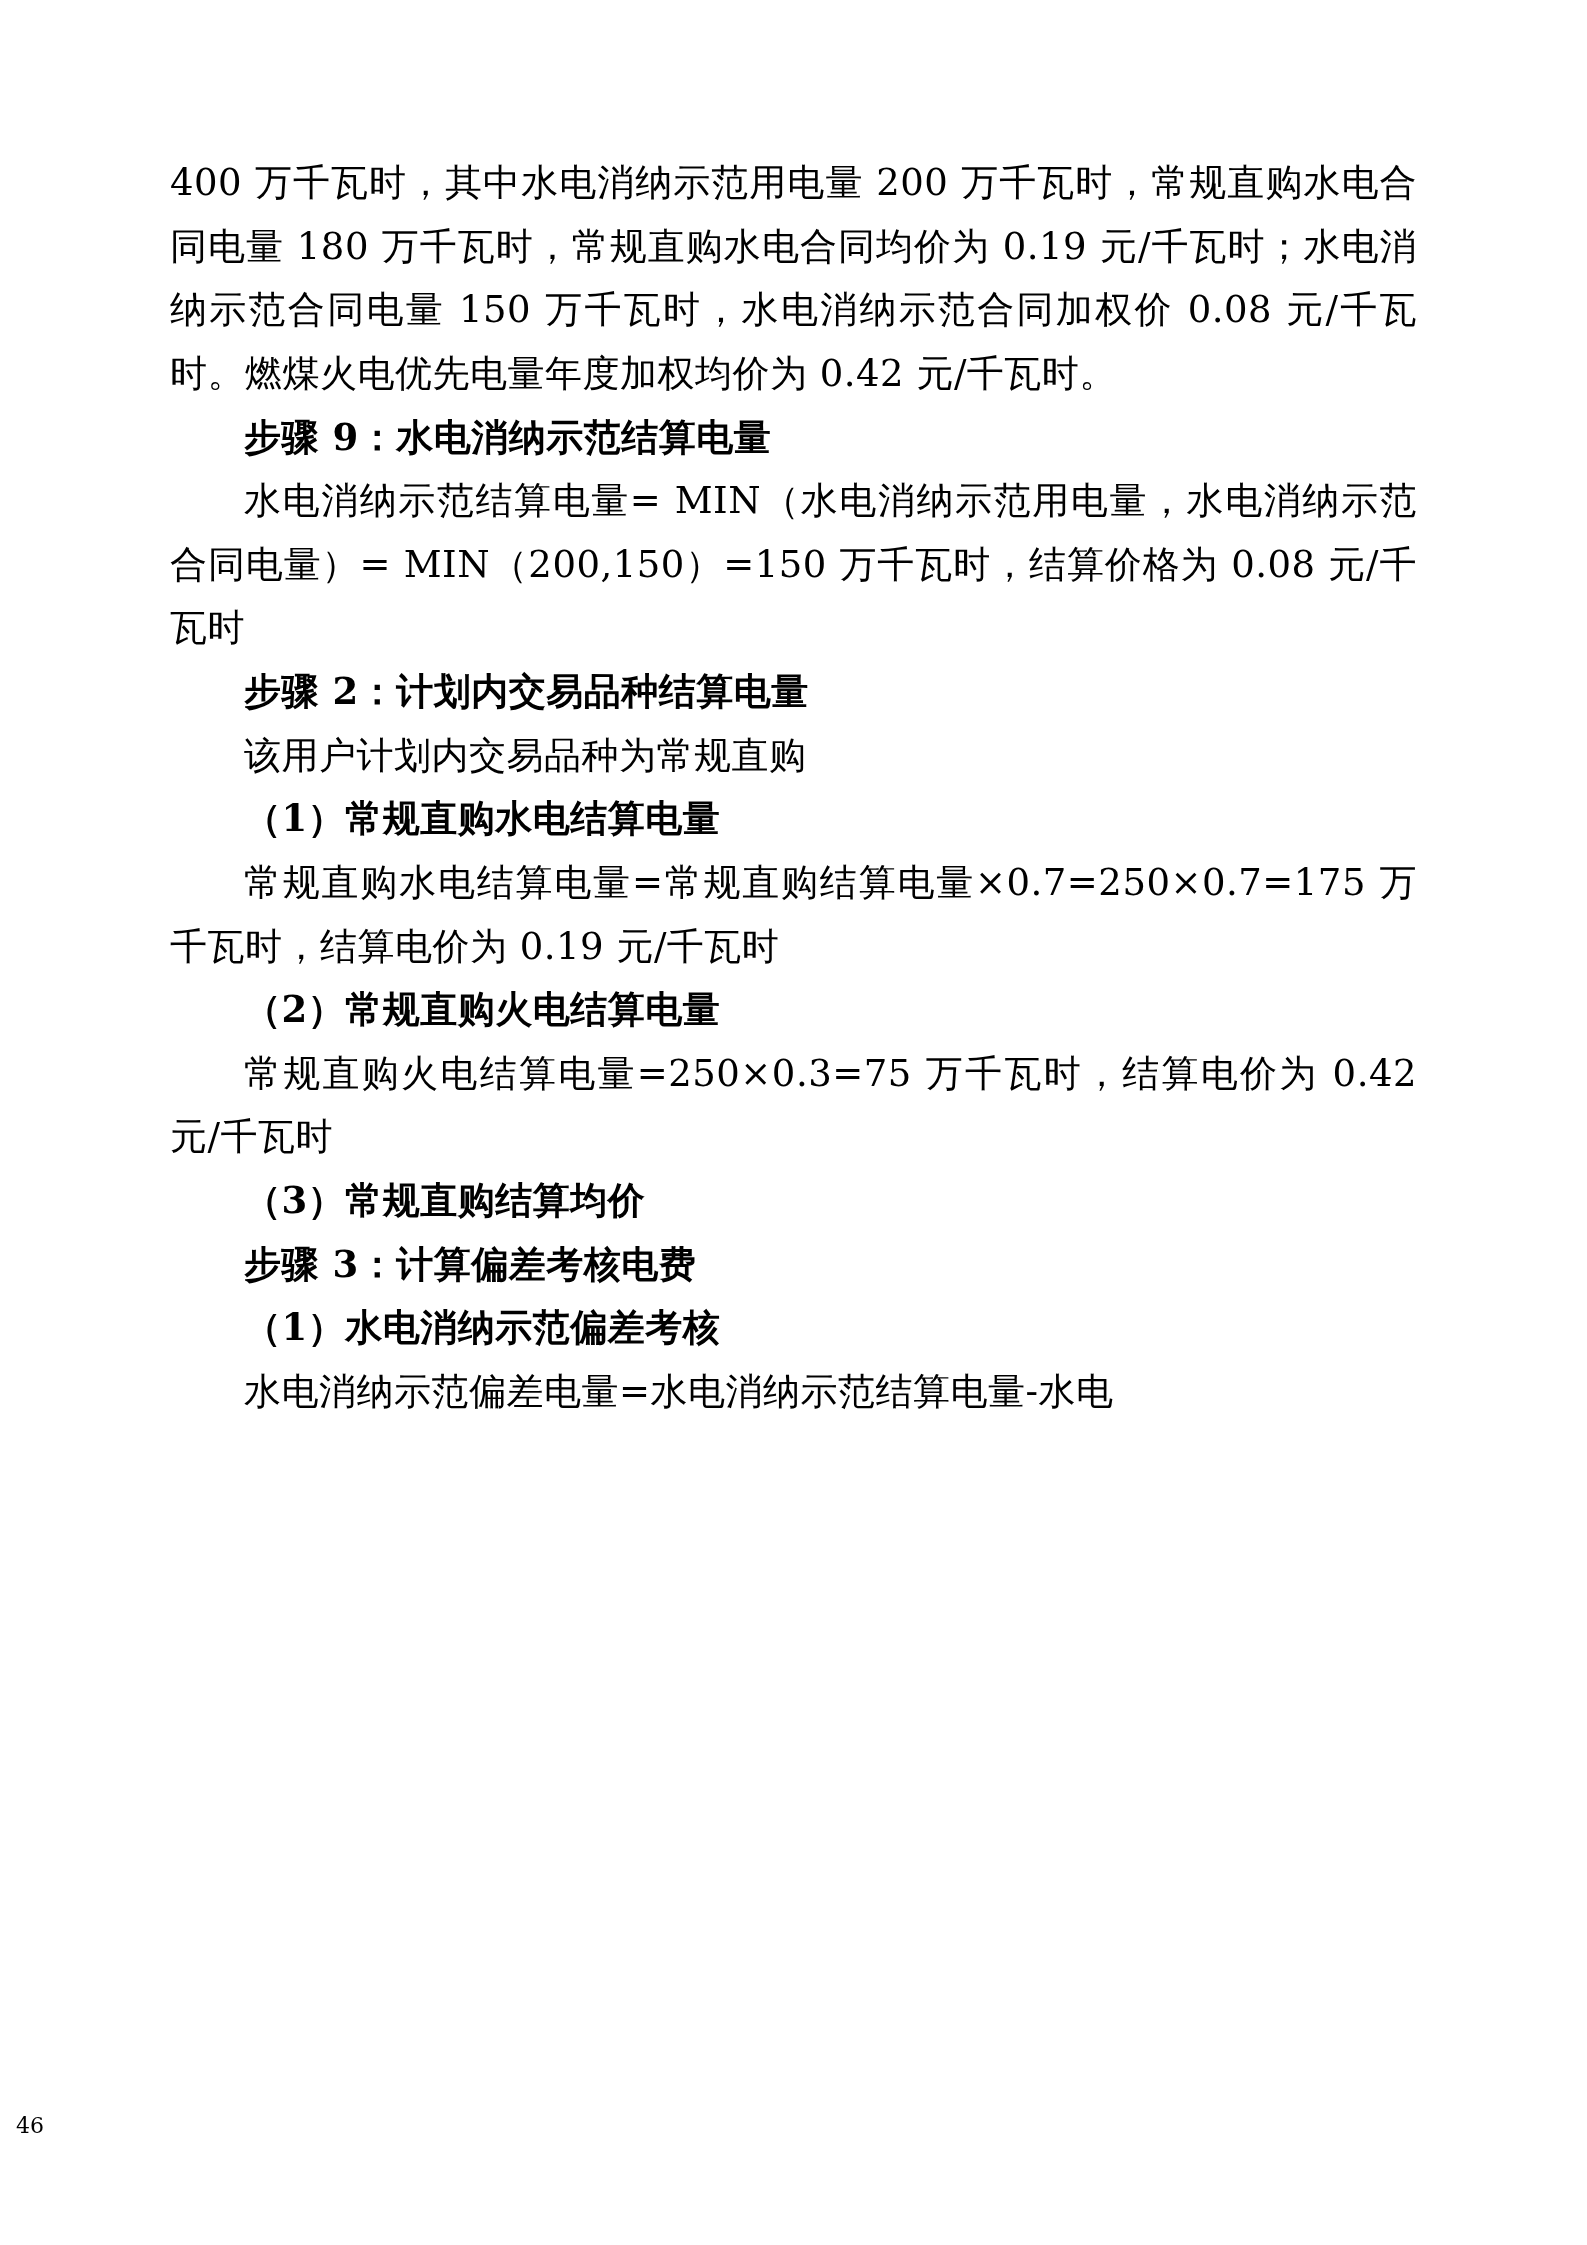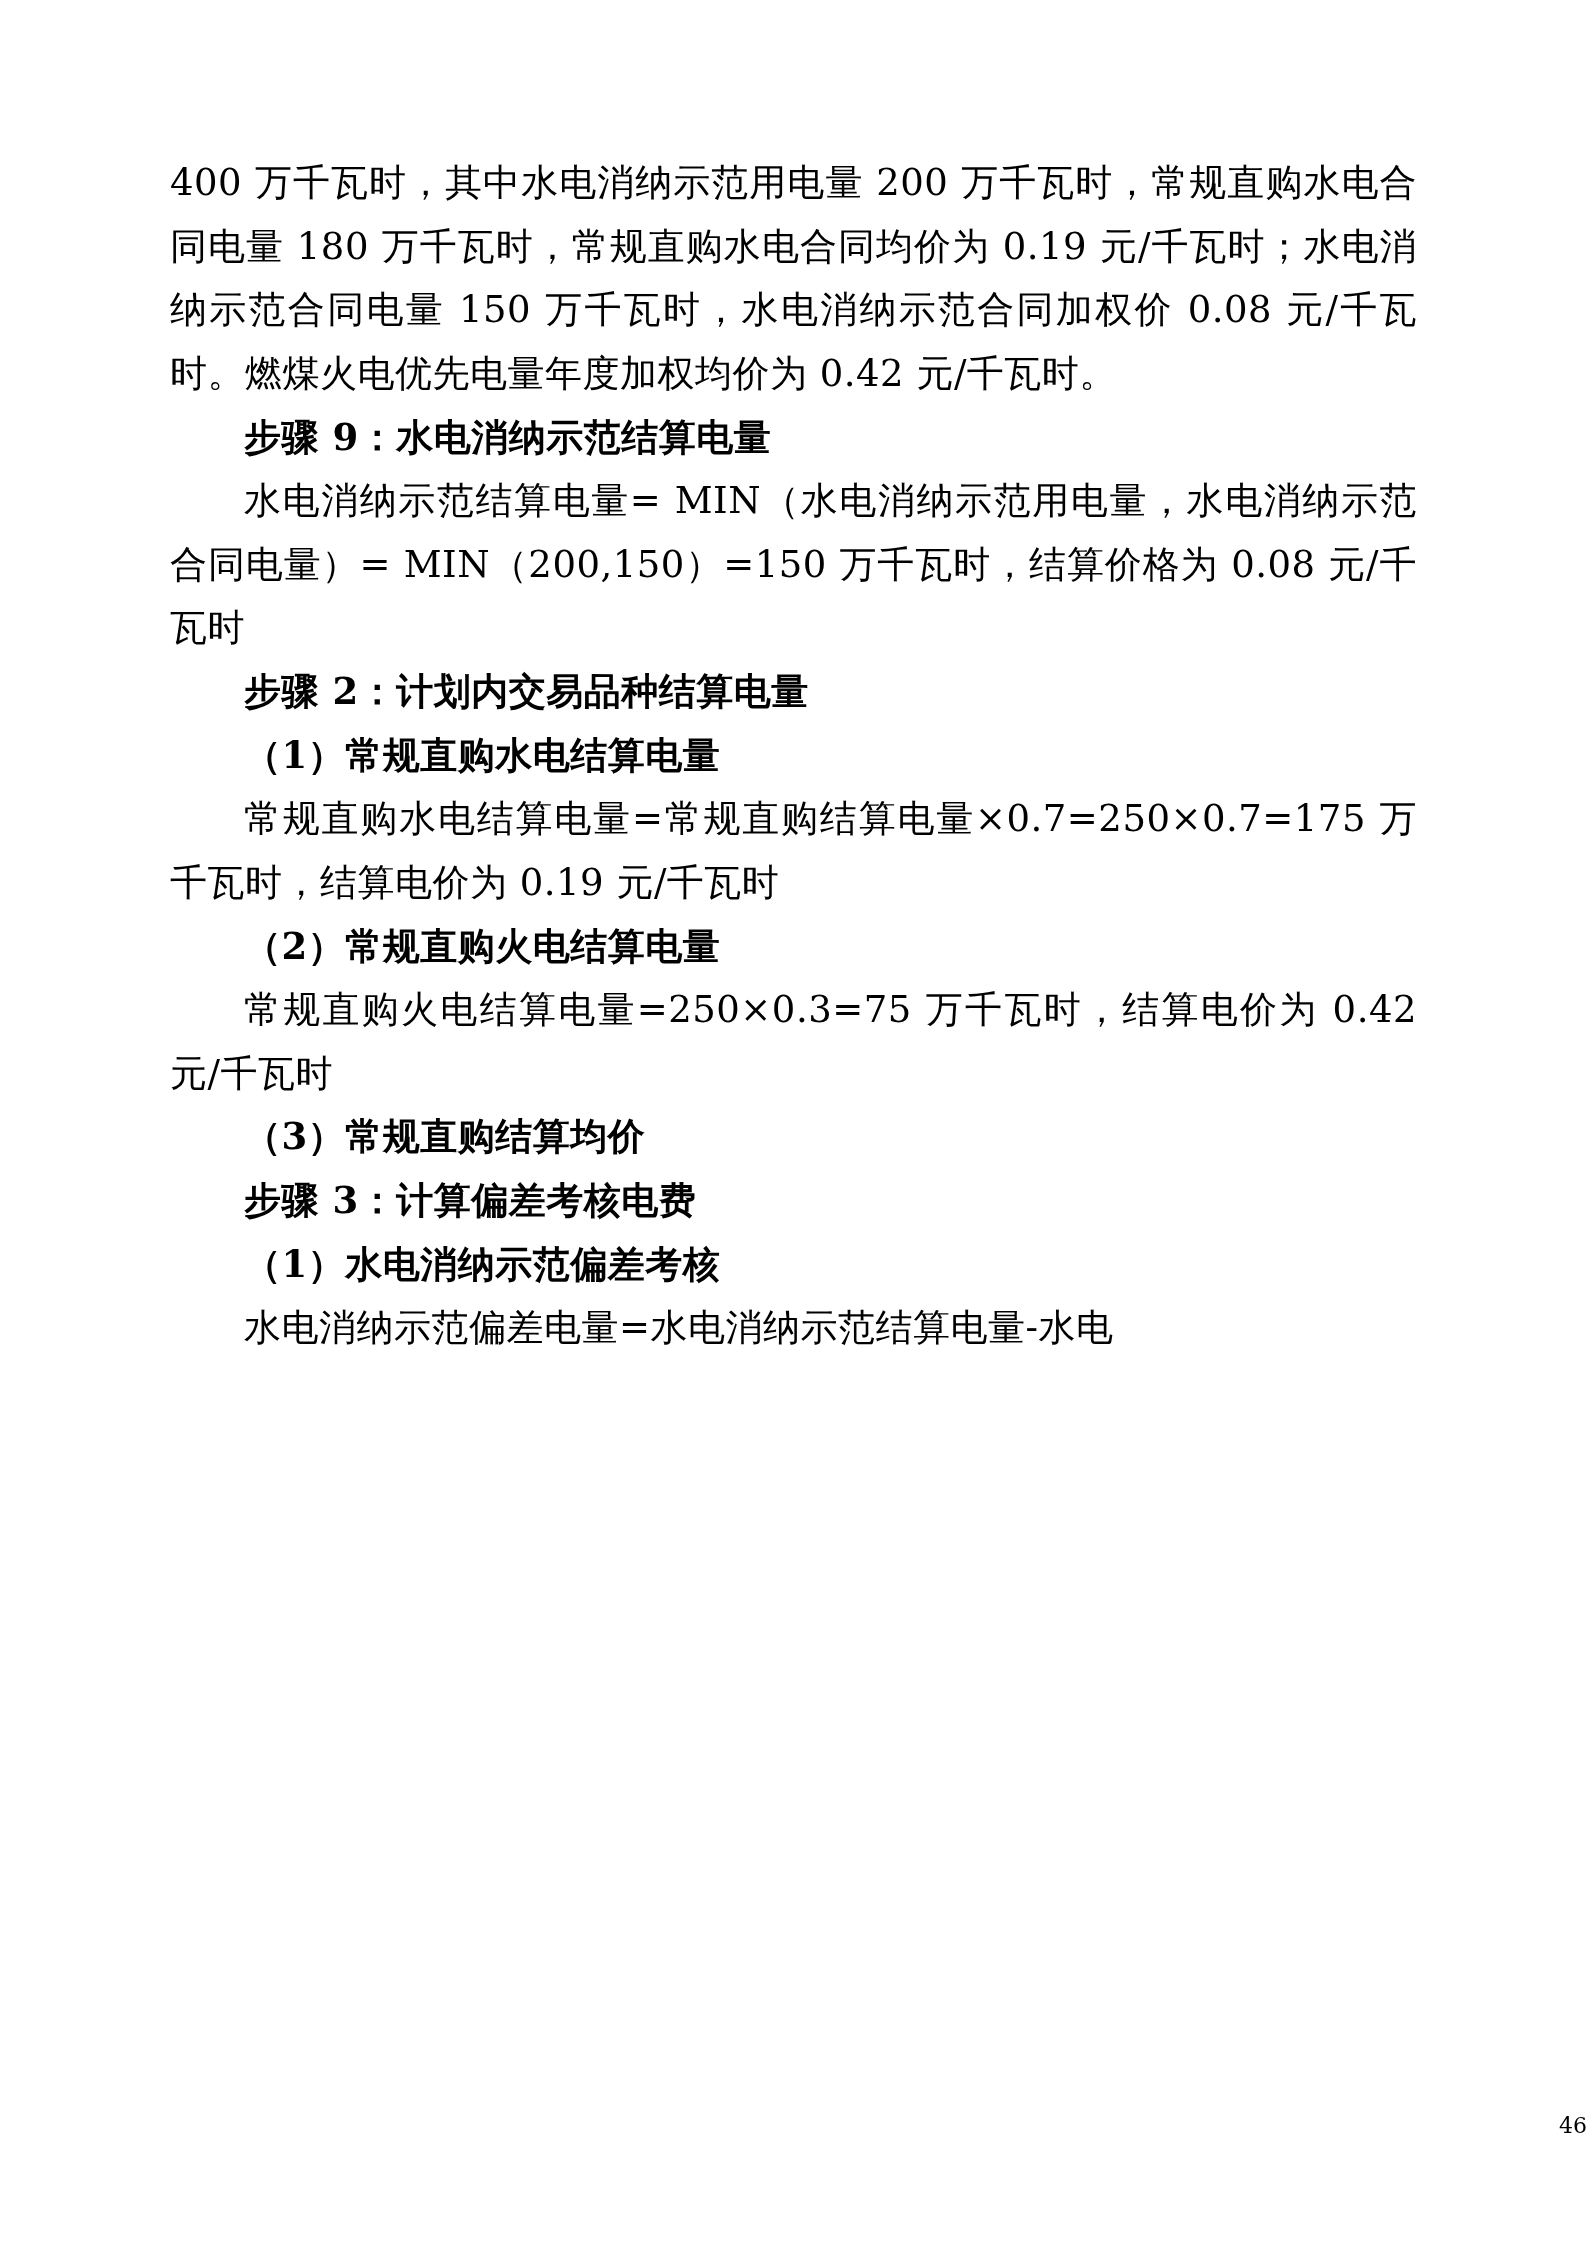--- a/index.html
+++ b/index.html
@@ -32,39 +32,40 @@
     text-indent: 2em;
   }
   .heading {
     font-weight: bold;
     text-indent: 2em;
     font-size: 37px;
     line-height: 1.72;
   }
   .page-number {
     position: absolute;
-    left: 8px;
+    left: 16px;
     right: 0;
     bottom: 108px;
-    text-align: right;
+    text-align: left;
     font-size: 22px;
     font-family: "DejaVu Serif", "Liberation Serif", serif;
     color: #000000;
   }
 </style>
 </head>
 <body>
 
 <div class="page">
 
   <div class="body-text">
     <p class="body-text">400 万千瓦时，其中水电消纳示范用电量 200 万千瓦时，常规直购水电合同电量 180 万千瓦时，常规直购水电合同均价为 0.19 元/千瓦时；水电消纳示范合同电量 150 万千瓦时，水电消纳示范合同加权价 0.08 元/千瓦时。燃煤火电优先电量年度加权均价为 0.42 元/千瓦时。</p>
     <p class="heading">步骤 9：水电消纳示范结算电量</p>
     <p class="body-text indent">水电消纳示范结算电量= MIN（水电消纳示范用电量，水电消纳示范合同电量）= MIN（200,150）=150 万千瓦时，结算价格为 0.08 元/千瓦时</p>
     <p class="heading">步骤 2：计划内交易品种结算电量</p>
+    <p class="body-text indent">该用户计划内交易品种为常规直购</p>
     <p class="heading">（1）常规直购水电结算电量</p>
     <p class="body-text indent">常规直购水电结算电量=常规直购结算电量×0.7=250×0.7=175 万千瓦时，结算电价为 0.19 元/千瓦时</p>
     <p class="heading">（2）常规直购火电结算电量</p>
     <p class="body-text indent">常规直购火电结算电量=250×0.3=75 万千瓦时，结算电价为 0.42 元/千瓦时</p>
     <p class="heading">（3）常规直购结算均价</p>
     <p class="heading">步骤 3：计算偏差考核电费</p>
     <p class="heading">（1）水电消纳示范偏差考核</p>
     <p class="body-text indent">水电消纳示范偏差电量=水电消纳示范结算电量-水电</p>
   </div>
 

